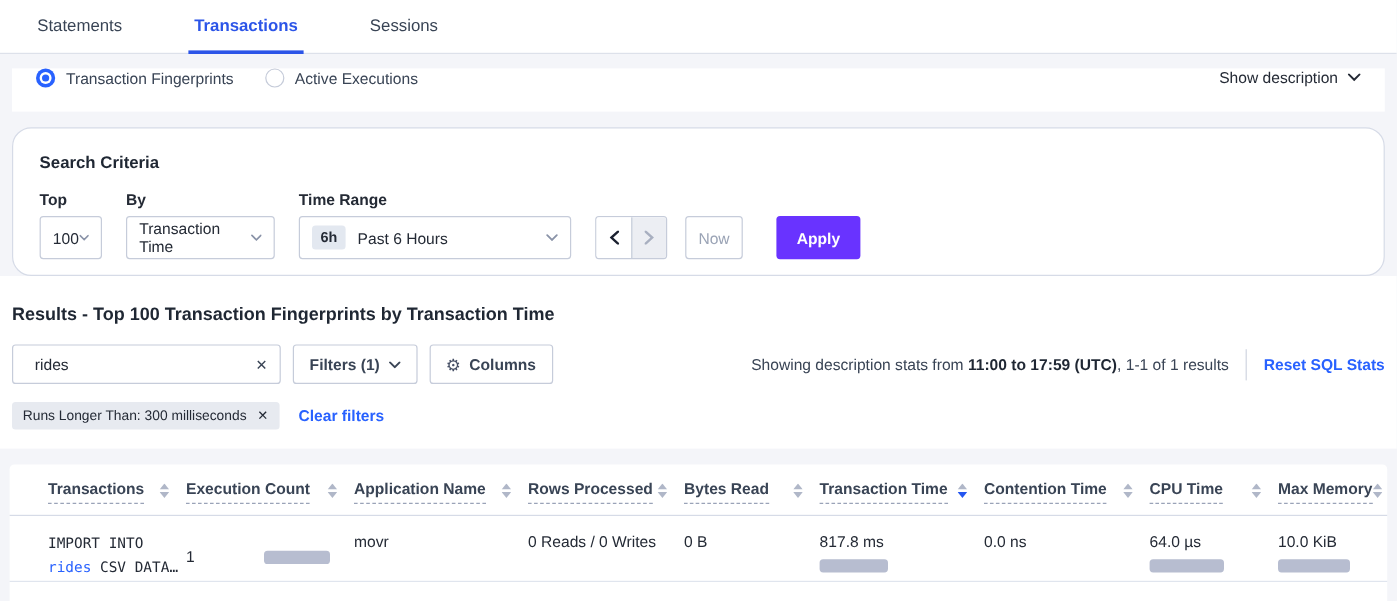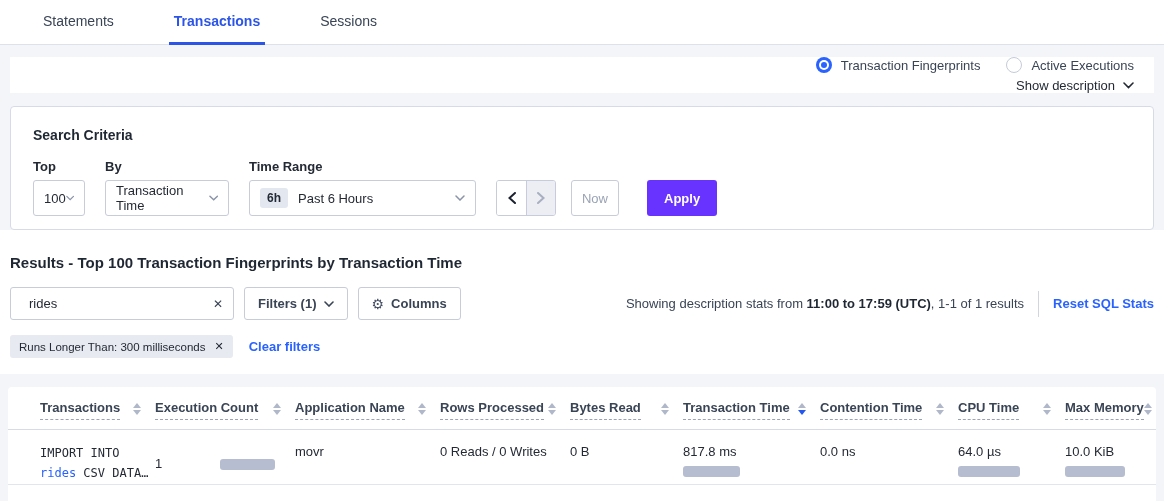--- a/index.html
+++ b/index.html
@@ -5,42 +5,42 @@
   * { margin:0; padding:0; box-sizing:border-box; }
   html,body { width:1164px; height:501px; }
   body {
     font-family:"Liberation Sans","DejaVu Sans",sans-serif;
     font-size:13px; color:#394455; background:#f4f5f9; overflow:hidden;
   }
   .mono { font-family:"DejaVu Sans Mono","Liberation Mono",monospace; }
 
   
   .tabbar { background:#fff; height:45px; display:flex; align-items:stretch;
-    padding-left:38px; gap:50px; border-bottom:1px solid #dde1ea; }
+    padding-left:26px; gap:50px; border-bottom:1px solid #dde1ea; }
   .tab { display:flex; align-items:center; padding:0 5px; font-size:14px;
     color:#394455; cursor:pointer; border-bottom:3px solid transparent; margin-bottom:-1px; }
   .tab.active { color:#2c55e8; font-weight:700; border-bottom-color:#2c55e8; }
 
   
   .gray-wrap { background:#f4f5f9; }
   .radio-card { background:#fff; margin:12px 10px 0; height:36px;
-    display:flex; align-items:flex-end; padding:0 20px; justify-content:space-between;flex-direction:column; }
+    display:flex; align-items:flex-start; padding:0 20px; justify-content:space-between; }
   .radio-group { display:flex; align-items:center; gap:26px; }
   .radio-opt { display:flex; align-items:center; gap:9px; cursor:pointer; color:#394455; }
   .radio-dot { width:16px; height:16px; border-radius:50%; position:relative; flex:0 0 16px; }
   .radio-dot.on { background:#2962ff; }
   .radio-dot.on::after { content:""; position:absolute; left:3px; top:3px; width:10px; height:10px;
     border-radius:50%; background:#fff; }
   .radio-dot.on::before { content:""; position:absolute; left:5px; top:5px; width:6px; height:6px;
     border-radius:50%; background:#2962ff; z-index:1; }
   .radio-dot.off { background:#fff; border:1.5px solid #c5cbd9; }
   .show-desc { display:flex; align-items:center; gap:8px; color:#242a35; cursor:pointer; }
 
   
-  .search-card { background:#fff; border:1px solid #d6dbe7; border-radius:4px;
+  .search-card { background:#fff; border:1px solid #d6dbe7; border-radius:16px;
     margin:13px 10px 0; height:124px; padding:20px 22px 0; }
   .sc-title { font-size:14px; font-weight:700; color:#1f2733; margin-bottom:16px; }
   .sc-row { display:flex; align-items:flex-end; gap:20px; }
   .sc-field { display:flex; flex-direction:column; gap:6px; }
   .sc-label { font-weight:700; color:#242a35; font-size:13px; }
   .select { height:36px; border:1px solid #c6ccda; border-radius:3px; background:#fff;
     display:flex; align-items:center; justify-content:space-between; padding:0 10px;
     cursor:pointer; color:#242a35; }
   .sel-top { width:52px; }
   .sel-by { width:124px; }

